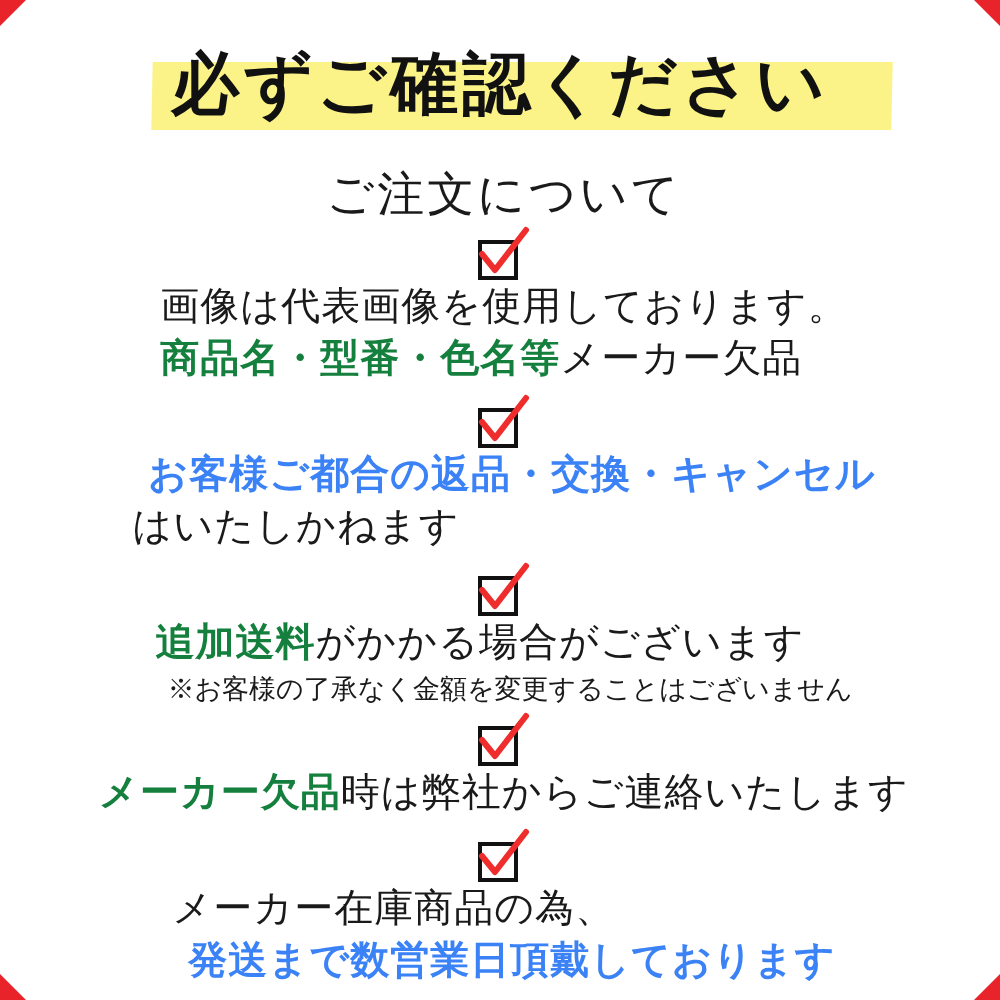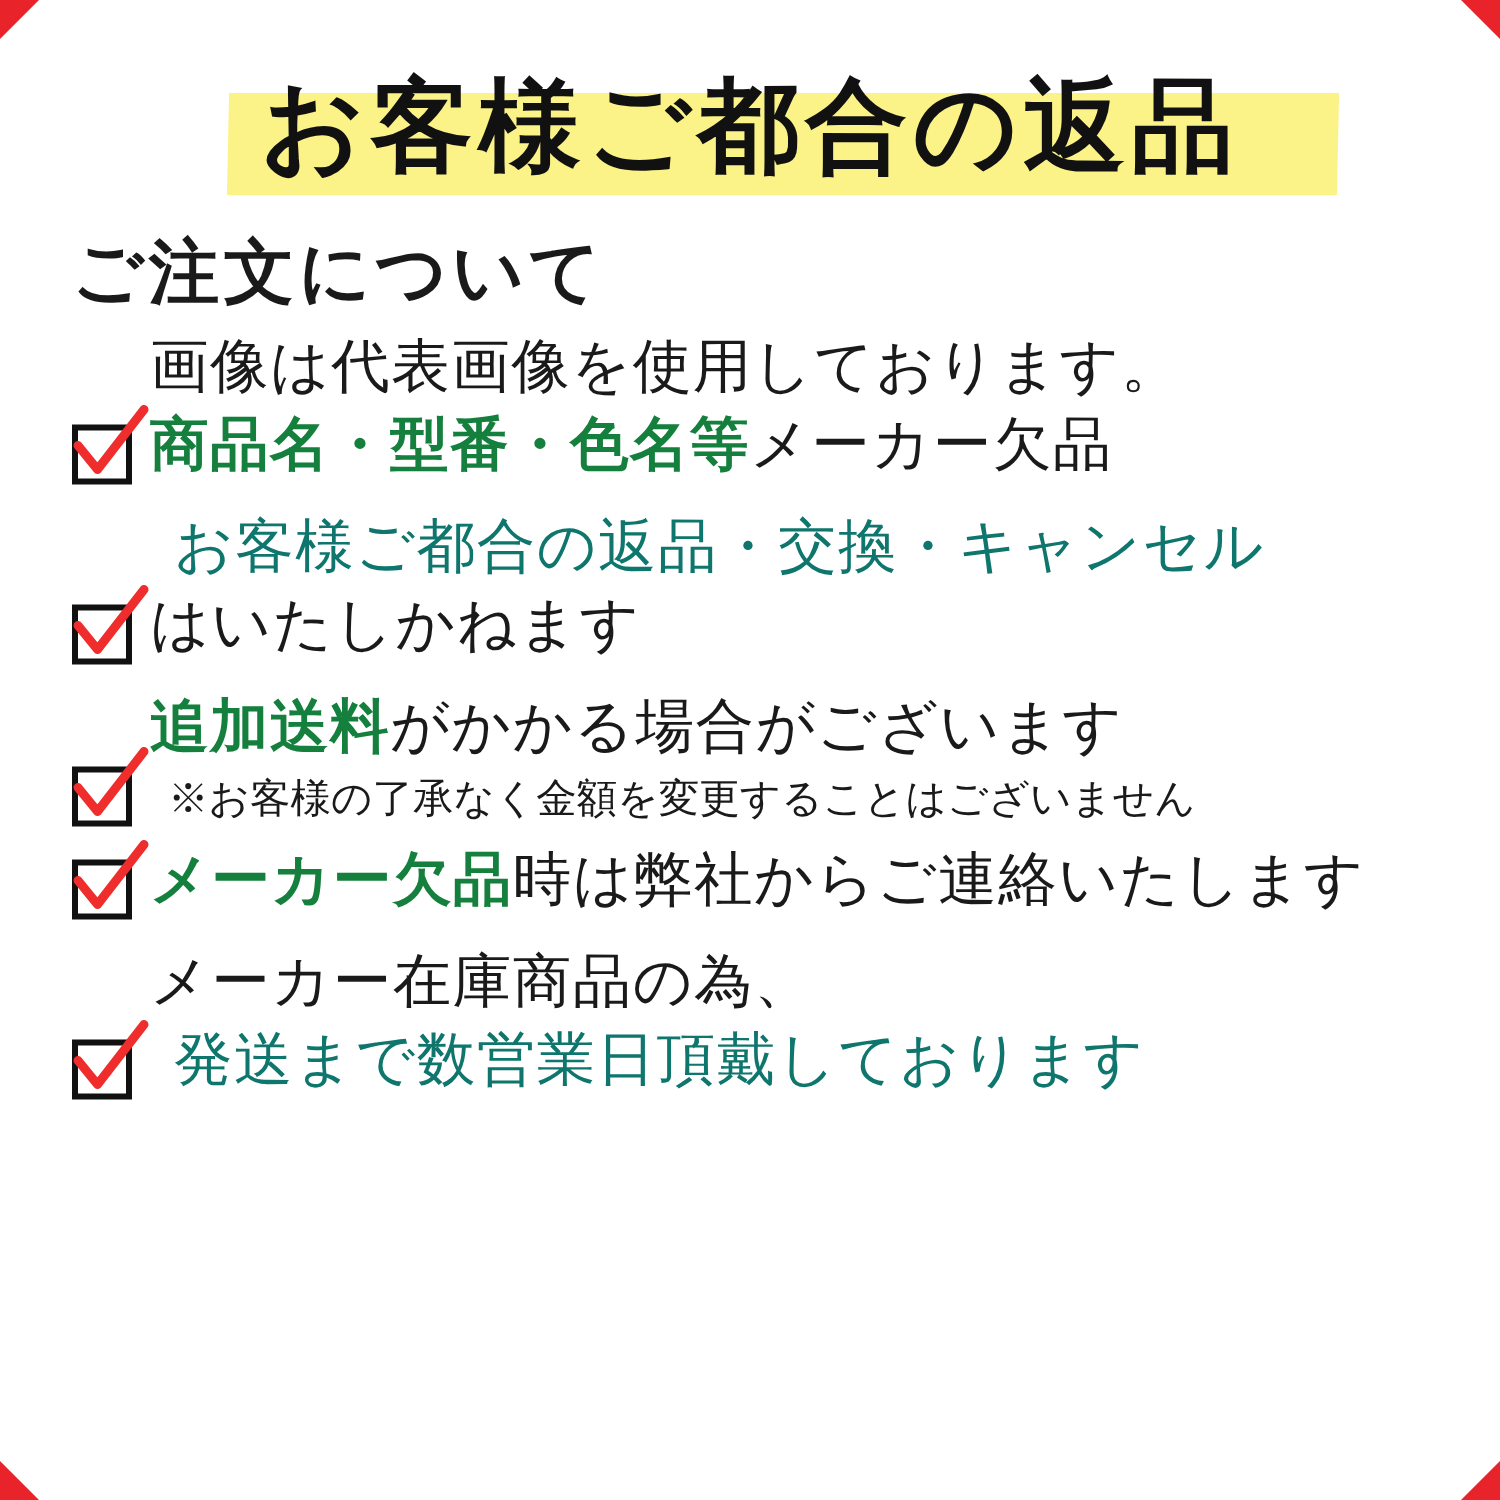--- a/index.html
+++ b/index.html
@@ -72,31 +72,33 @@
     line-height: 100px;
     font-weight: bold;
     letter-spacing: 4px;
     color: #111111;
     white-space: nowrap;
   }
 
   
   .section-heading {
     font-size: 47px;
-    font-weight: bold;
+    font-weight: normal;
     color: #1a1a1a;
     letter-spacing: 3px;
-    margin: 8px 0 6px 8px;
+    margin: 21px 0 6px 8px;
+    text-align: center;
   }
 
   
   .item {
     display: flex;
-    align-items: flex-end;
+    align-items: center;
     margin: 0 0 16px 8px;
+    flex-direction: column;
   }
   .checkbox {
     flex: 0 0 auto;
     width: 40px;
     height: 40px;
     border: 4px solid #111111;
     box-sizing: border-box;
     position: relative;
     margin-top: 8px;
     margin-right: 12px;
@@ -113,22 +115,22 @@
     flex: 1 1 auto;
   }
   .line {
     font-size: 39px;
     line-height: 52px;
     letter-spacing: 1px;
     color: #1a1a1a;
     white-space: nowrap;
   }
   .line.red {
-    color: #0f766e;
-    font-weight: normal;
+    color: #3b82f6;
+    font-weight: bold;
     margin-left: 16px;
   }
   .line .red {
     color: #15803d;
     font-weight: bold;
   }
   .note {
     font-size: 27px;
     line-height: 38px;
     color: #1a1a1a;
@@ -144,21 +146,21 @@
 
 <div class="corner tl"></div>
 <div class="corner tr"></div>
 <div class="corner bl"></div>
 <div class="corner br"></div>
 
 <div class="page">
 
   <div class="title-wrap">
     <div class="title-highlight"></div>
-    <div class="title-text">お客様ご都合の返品</div>
+    <div class="title-text">必ずご確認ください</div>
   </div>
 
   <div>
     <div class="section-heading">ご注文について</div>
 
     <div class="item">
       <span class="checkbox">
         <svg viewBox="0 0 54 54" aria-hidden="true">
           <path d="M6 26 L19 42 L50 2" fill="none" stroke="#ef2d2d" stroke-width="6" stroke-linecap="round" stroke-linejoin="round"></path>
         </svg>

